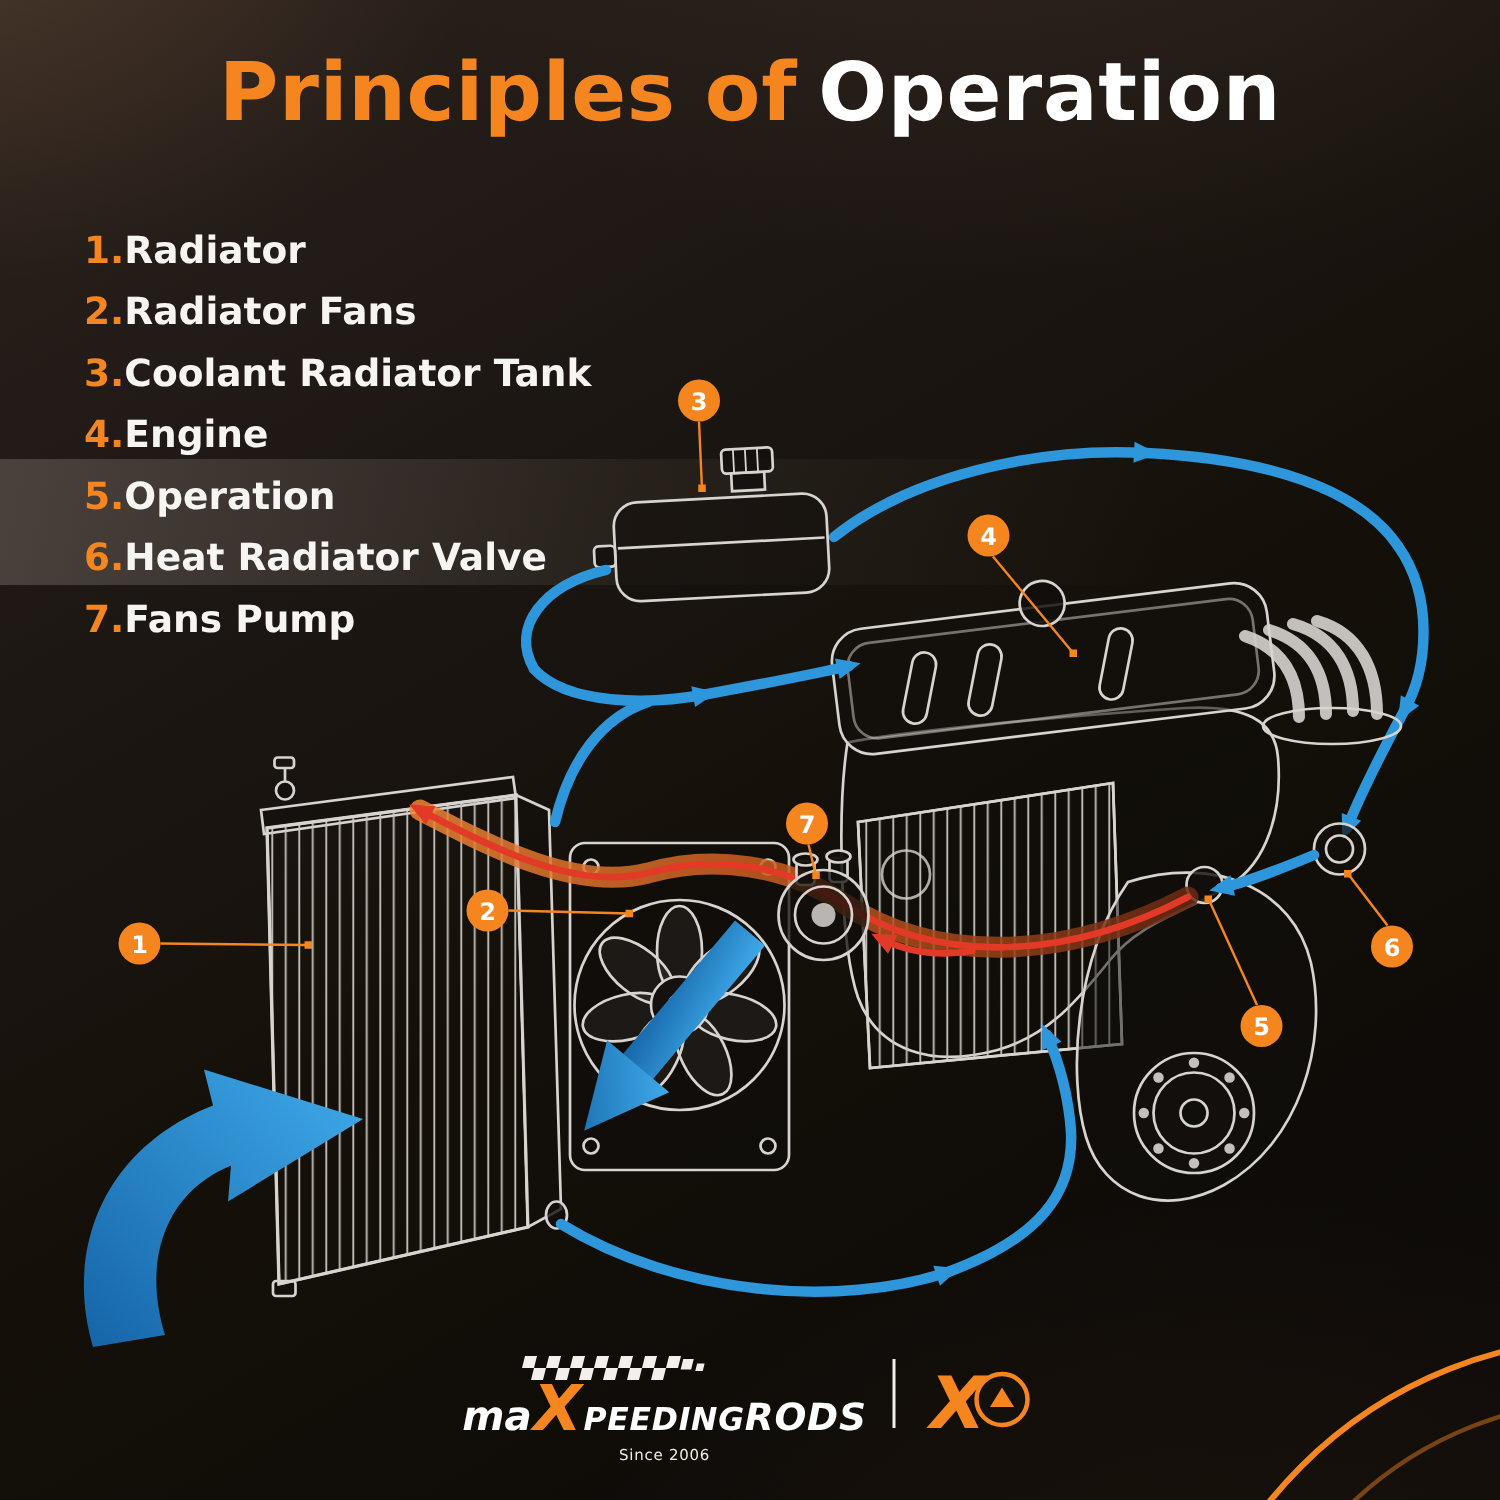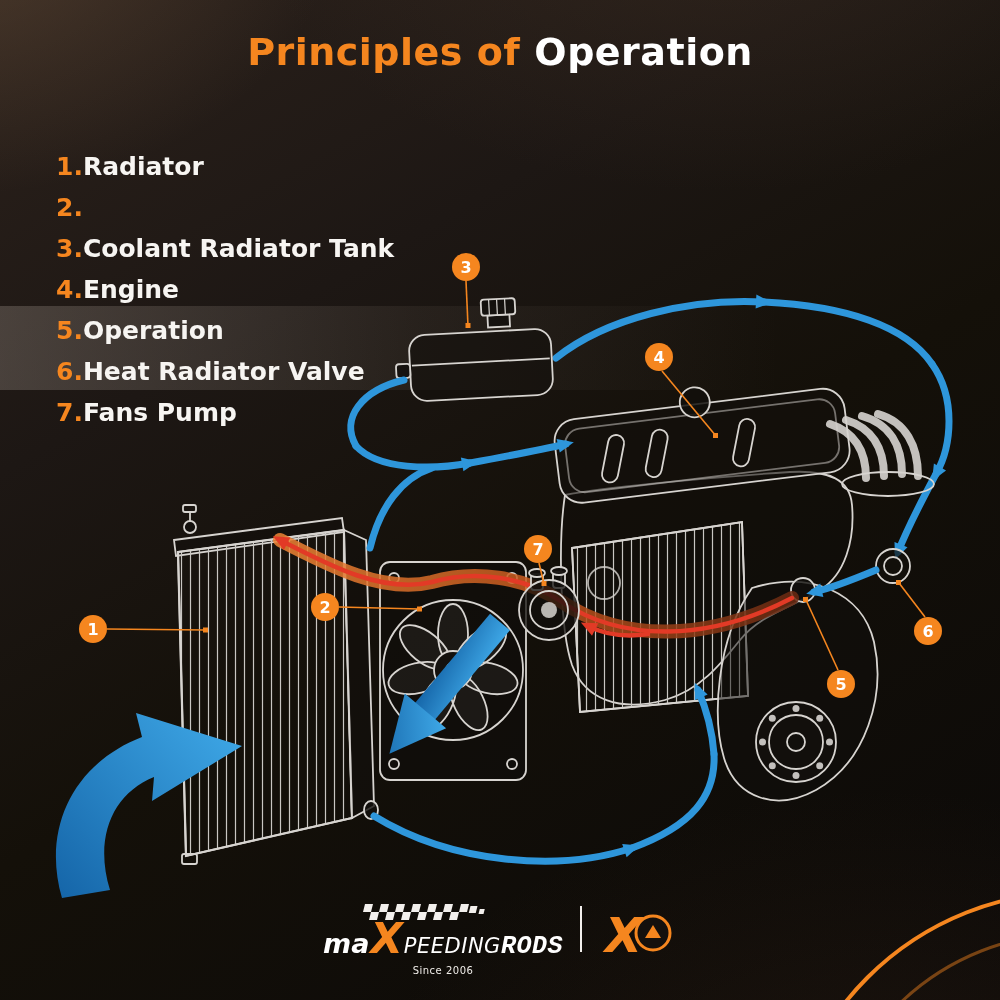--- a/index.html
+++ b/index.html
@@ -6,42 +6,42 @@
   .canvas{
     position:relative;width:1000px;height:1000px;overflow:hidden;
     font-family:"DejaVu Sans","Liberation Sans",sans-serif;
     background:
       radial-gradient(700px 500px at -5% -8%, rgba(110,84,62,0.50), transparent 55%),
       radial-gradient(800px 520px at 72% -12%, rgba(74,55,40,0.40), transparent 60%),
       radial-gradient(900px 650px at 88% 118%, rgba(66,43,26,0.35), transparent 60%),
       linear-gradient(150deg,#2b211b 0%,#1d1714 30%,#141009 55%,#0b0908 100%);
   }
   .page-title{position:absolute;top:30px;left:0;width:100%;text-align:center;
-    font-size:38px;font-weight:800;letter-spacing:.5px;white-space:nowrap;}
+    font-size:54px;font-weight:800;letter-spacing:.5px;white-space:nowrap;}
   .page-title .accent{color:#f5861f;margin-right:14px;}
   .page-title .rest{color:#ffffff;}
   .band{position:absolute;left:0;top:306px;width:100%;height:84px;
     background:linear-gradient(90deg, rgba(190,178,168,0.26), rgba(130,118,106,0.12) 42%, rgba(60,50,45,0) 78%);}
   .legend{position:absolute;left:56px;top:146px;}
   .legend-row{display:flex;align-items:center;height:41px;font-size:25px;color:#ffffff;font-weight:700;}
   .legend-num{color:#f5861f;font-weight:700;}
   .legend-label{color:#f7f5f2;}
   .illu{position:absolute;left:0;top:0;}
   .arc1{position:absolute;left:780px;top:890px;width:580px;height:580px;border-radius:50%;
     border:4px solid #f5861f;}
   .arc2{position:absolute;left:822px;top:932px;width:496px;height:496px;border-radius:50%;
     border:3px solid rgba(245,134,31,0.45);}
   .footer{position:absolute;left:0;bottom:24px;width:100%;display:flex;justify-content:center;
     align-items:flex-start;gap:17px;}
   .logo-block{position:relative;text-align:center;padding-top:12px;}
   .logo-row{display:flex;align-items:baseline;color:#fff;font-style:italic;line-height:1;}
   .lg-ma{font-size:27px;font-weight:700;}
   .lg-x{font-size:42px;font-weight:900;color:#f5861f;margin:0 1px;}
-  .lg-peeding{font-size:21px;font-weight:400;letter-spacing:.5px;}
-  .lg-rods{font-size:25px;font-weight:900;letter-spacing:.5px;font-family:Liberation Mono, monospace;}
+  .lg-peeding{font-size:21px;font-weight:700;letter-spacing:.5px;}
+  .lg-rods{font-size:25px;font-weight:900;letter-spacing:.5px;}
   .checker{position:absolute;top:-2px;left:34px;}
   .tagline{color:#efece8;font-size:10px;margin-top:5px;letter-spacing:.5px;font-weight:400;}
   .divider{width:2px;height:46px;background:#f2efec;}
   .emblem{position:relative;width:78px;height:58px;}
 </style>
 </head>
 <body>
 
 <div class="canvas">
 
@@ -54,20 +54,21 @@
 
   <div class="band"></div>
 
   <div class="legend">
     <div class="legend-row">
       <span class="legend-num">1.</span>
         <span class="legend-label">Radiator</span>
     </div>
     <div class="legend-row">
       <span class="legend-num">2.</span>
+        <span class="legend-label">Radiator Fans</span>
     </div>
     <div class="legend-row">
       <span class="legend-num">3.</span>
         <span class="legend-label">Coolant Radiator Tank</span>
     </div>
     <div class="legend-row">
       <span class="legend-num">4.</span>
         <span class="legend-label">Engine</span>
     </div>
     <div class="legend-row">

